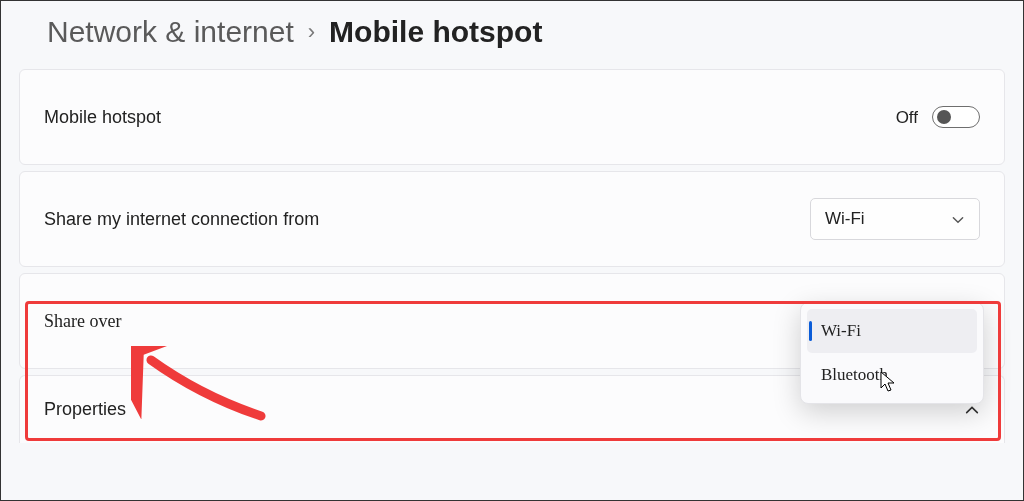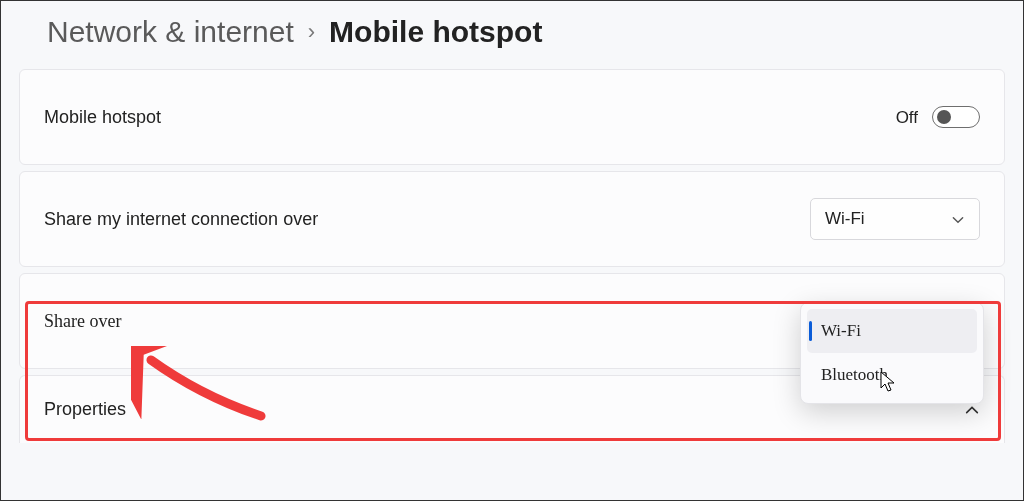--- a/index.html
+++ b/index.html
@@ -144,21 +144,21 @@
     <div class="row-label">Mobile hotspot</div>
     <div class="toggle-wrap">
       <span class="toggle-state">Off</span>
       <div class="toggle">
         <div class="toggle-knob"></div>
       </div>
     </div>
   </div>
 
   <div class="card">
-    <div class="row-label">Share my internet connection over</div>
+    <div class="row-label">Share my internet connection from</div>
     <div class="select">
       <span>Wi-Fi</span>
       <span class="chev-down">
         <svg viewBox="0 0 12 12">
             <path d="M2 4 L6 8 L10 4" stroke="#555" stroke-width="1.2" fill="none" stroke-linecap="round"></path>
           </svg>
       </span>
     </div>
   </div>
 

